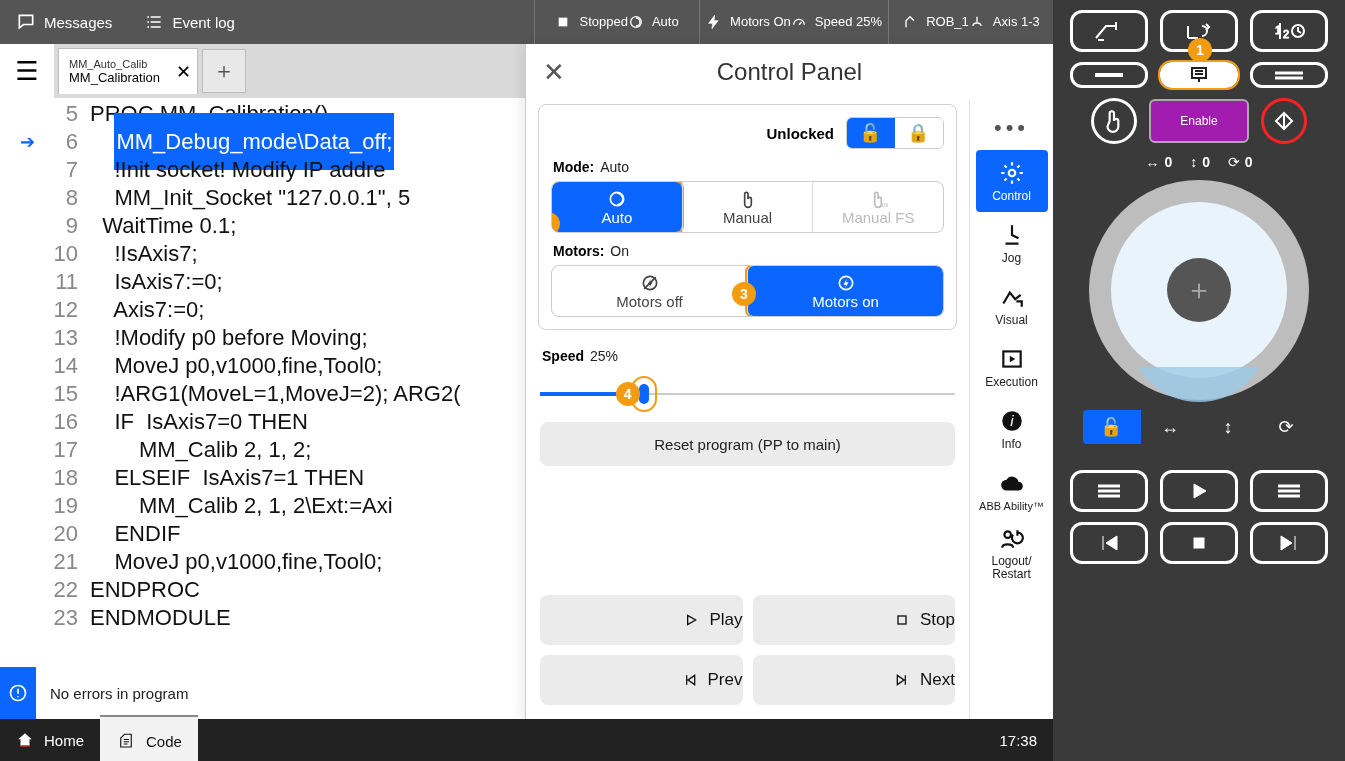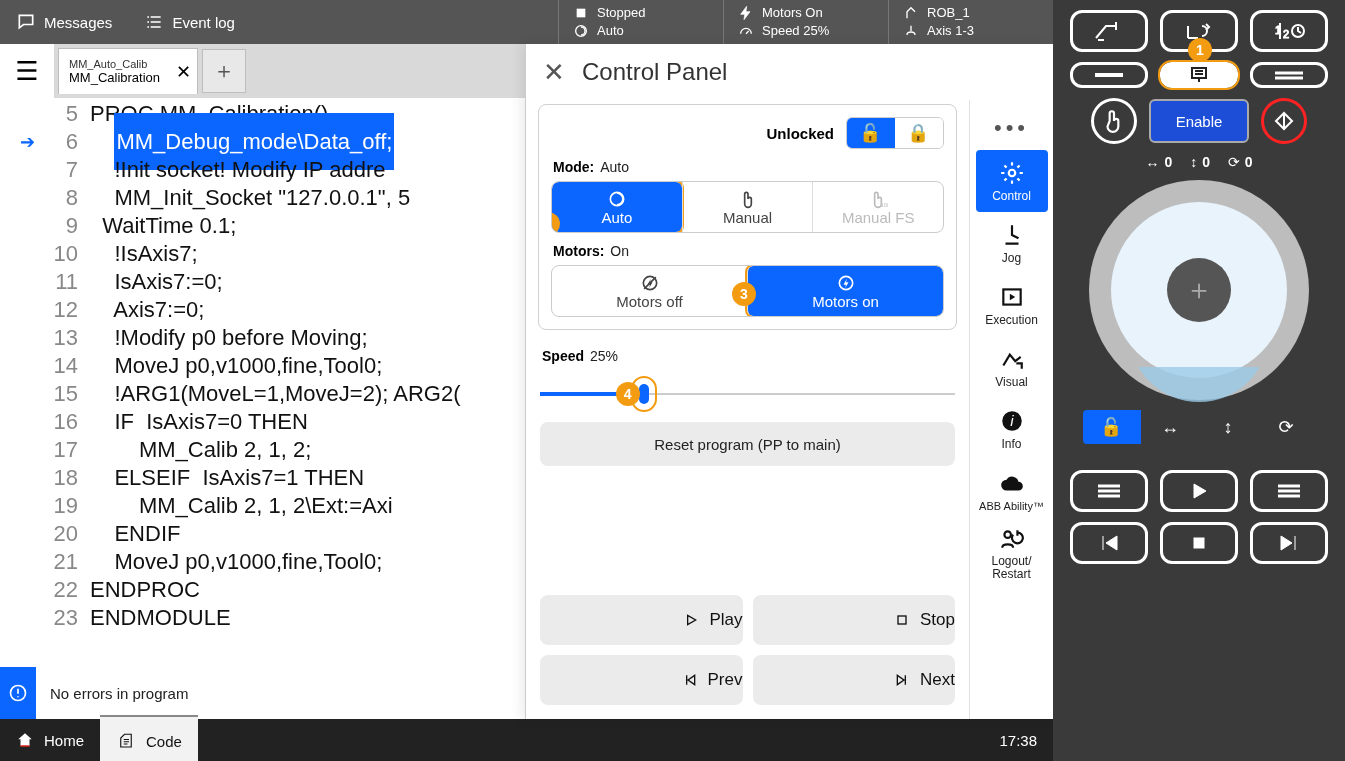--- a/index.html
+++ b/index.html
@@ -6,21 +6,21 @@
 html, body { width: 1345px; height: 761px; overflow: hidden; background: #fff; }
 .root { display: flex; width: 100%; height: 100%; }
 
 
 .main { flex: 0 0 1053px; display: flex; flex-direction: column; position: relative; }
 
 
 .topbar { height: 44px; background: #555; color: #fff; display: flex; align-items: stretch; }
 .topbar .msgbtn { display: flex; align-items: center; gap: 8px; padding: 0 16px; font-size: 15px; cursor: pointer; justify-content: center; }
 .status-group { display: flex; margin-left: auto; }
-.status-col { display: flex; flex-direction: column; justify-content: center; padding: 0 14px; font-size: 13px; border-left: 1px solid #777; min-width: 165px; }
+.status-col { display: flex; flex-direction: row; justify-content: center; padding: 0 6px; font-size: 13px; border-left: 1px solid #777; min-width: 165px; }
 .status-col .row { display: flex; align-items: center; gap: 8px; line-height: 18px; }
 .status-col svg { width: 16px; height: 16px; fill: #fff; stroke: #fff; }
 
 
 .tabrow { height: 54px; background: #d9d9d9; display: flex; align-items: center; }
 .hamburger { width: 54px; height: 54px; display: flex; align-items: center; justify-content: center; font-size: 26px; cursor: pointer; background: #fff; }
 .tab { background: #fff; border: 1px solid #bdbdbd; border-bottom: none; height: 46px; margin-left: 4px; display: flex; flex-direction: column; justify-content: center; padding: 0 10px; position: relative; min-width: 140px; }
 .tab .tname { font-size: 11px; color: #333; }
 .tab .tsub { font-size: 13px; color: #000; }
 .tab .close { position: absolute; right: 6px; top: 12px; font-size: 18px; cursor: pointer; }
@@ -45,21 +45,21 @@
 
 .bottombar { height: 42px; background: #222; color: #fff; display: flex; align-items: center; }
 .bottombar .bbtn { height: 50px; padding: 0 16px; display: flex; align-items: center; gap: 10px; font-size: 15px; cursor: pointer; }
 .bottombar .code-tab { background: #f2f2f2; color: #111; border-top: 2px solid #888; }
 .bottombar .time { margin-left: auto; padding-right: 16px; font-size: 15px; }
 
 
 .ctrlpanel { position: absolute; top: 44px; right: 0; bottom: 42px; width: 528px; background: #fff; border-left: 1px solid #ccc; display: flex; flex-direction: column; box-shadow: -4px 0 12px rgba(0,0,0,0.08); }
 .cp-head { display: flex; align-items: center; height: 56px; }
 .cp-head .x { width: 56px; font-size: 26px; color: #555; text-align: center; cursor: pointer; }
-.cp-head .title { flex: 1; text-align: left; font-size: 24px; color: #333; margin-right: 56px; }
+.cp-head .title { flex: 1; text-align: center; font-size: 24px; color: #333; margin-right: 56px; }
 .cp-main { flex: 1; display: flex; }
 .cp-content { flex: 1; padding: 4px 12px 0 12px; display: flex; flex-direction: column; }
 .card { border: 1px solid #d0d0d0; border-radius: 8px; padding: 12px; margin-bottom: 8px; }
 
 .lockrow { display: flex; justify-content: flex-end; align-items: center; gap: 12px; }
 .lockrow .lbl { font-size: 15px; font-weight: 600; text-align: center; }
 .lockseg { display: flex; border: 1px solid #ccc; border-radius: 6px; overflow: hidden; }
 .lockseg div { width: 48px; height: 30px; display: flex; align-items: center; justify-content: center; font-size: 18px; }
 .lockseg .on { background: #0a66ff; color: #fff; }
 .lockseg .off { background: #fff; color: #111; }
@@ -95,21 +95,21 @@
 .badge { position: absolute; width: 24px; height: 24px; background: #f39c12; border-radius: 50%; color: #fff; font-weight: 700; font-size: 14px; display: flex; align-items: center; justify-content: center; z-index: 50; }
 .orange-ring { outline: 2px solid #f39c12; border-radius: 6px; }
 
 
 .hwpanel { flex: 0 0 292px; background: #3a3a3a; display: flex; flex-direction: column; align-items: center; padding: 10px; gap: 10px; position: relative; }
 .hwrow { display: flex; gap: 12px; }
 .hwbtn { width: 78px; height: 42px; border: 3px solid #fff; border-radius: 12px; background: #3a3a3a; display: flex; align-items: center; justify-content: center; cursor: pointer; }
 .hwbtn svg { stroke: #fff; fill: none; }
 .hwbtn.slim { height: 26px; }
 .hwbtn.play svg { fill: #fff; }
-.enable { width: 100px; height: 44px; border: 2px solid #aaa; border-radius: 6px; background: #1d4ed8; color: #fff; display: flex; align-items: center; justify-content: center; font-size: 15px; cursor: pointer; }
+.enable { width: 100px; height: 44px; border: 2px solid #aaa; border-radius: 6px; background: #a21caf; color: #fff; display: flex; align-items: center; justify-content: center; font-size: 12px; cursor: pointer; }
 .estop { width: 46px; height: 46px; border: 3px solid #ff2222; border-radius: 50%; display: flex; align-items: center; justify-content: center; }
 .hand { width: 46px; height: 46px; border: 3px solid #fff; border-radius: 50%; display: flex; align-items: center; justify-content: center; }
 .coord-row { color: #fff; font-size: 14px; display: flex; gap: 18px; align-items: center; }
 .coord-row span { display: flex; align-items: center; gap: 5px; }
 
 .joy { position: relative; width: 220px; height: 220px; }
 .joy .ring { position: absolute; inset: 0; border-radius: 50%; background: #bdbdbd; }
 .joy .inner { position: absolute; inset: 22px; border-radius: 50%; background: #e9f3fb; }
 .joy .hub { position: absolute; left: 50%; top: 50%; width: 64px; height: 64px; margin: -32px 0 0 -32px; border-radius: 50%; background: #555; color: #aaa; font-size: 28px; display: flex; align-items: center; justify-content: center; }
 .joy .arc { position: absolute; left: 50%; bottom: -2px; width: 140px; height: 70px; margin-left: -70px; border-bottom-left-radius: 140px; border-bottom-right-radius: 140px; background: #9bcbe7; opacity: .8; clip-path: polygon(0 50%,100% 50%,100% 100%,0 100%); }
@@ -419,30 +419,30 @@
             <span>Control</span>
           </div>
           <div class="navitem">
             <svg viewBox="0 0 24 24">
                 <path fill="none" stroke="#111" stroke-width="2" d="M12 3v9l6 3M6 20h12"></path>
               </svg>
             <span>Jog</span>
           </div>
           <div class="navitem">
             <svg viewBox="0 0 24 24">
+                <path fill="none" stroke="#111" stroke-width="2" d="M4 18 10 8l5 6 5-4M16 16h5v5"></path>
+              </svg>
+            <span>Visual</span>
+          </div>
+          <div class="navitem">
+            <svg viewBox="0 0 24 24">
                 <rect x="4" y="5" width="16" height="14" fill="none" stroke="#111" stroke-width="2"></rect>
                 <path d="M10 9v6l5-3z" fill="#111"></path>
               </svg>
             <span>Execution</span>
-          </div>
-          <div class="navitem">
-            <svg viewBox="0 0 24 24">
-                <path fill="none" stroke="#111" stroke-width="2" d="M4 18 10 8l5 6 5-4M16 16h5v5"></path>
-              </svg>
-            <span>Visual</span>
           </div>
           <div class="navitem">
             <svg viewBox="0 0 24 24">
                 <circle cx="12" cy="12" r="9" fill="#111"></circle>
                 <text x="12" y="17" text-anchor="middle" fill="#fff" font-size="14" font-family="serif" font-style="italic">i</text>
               </svg>
             <span>Info</span>
           </div>
           <div class="navitem">
             <svg viewBox="0 0 24 24">

